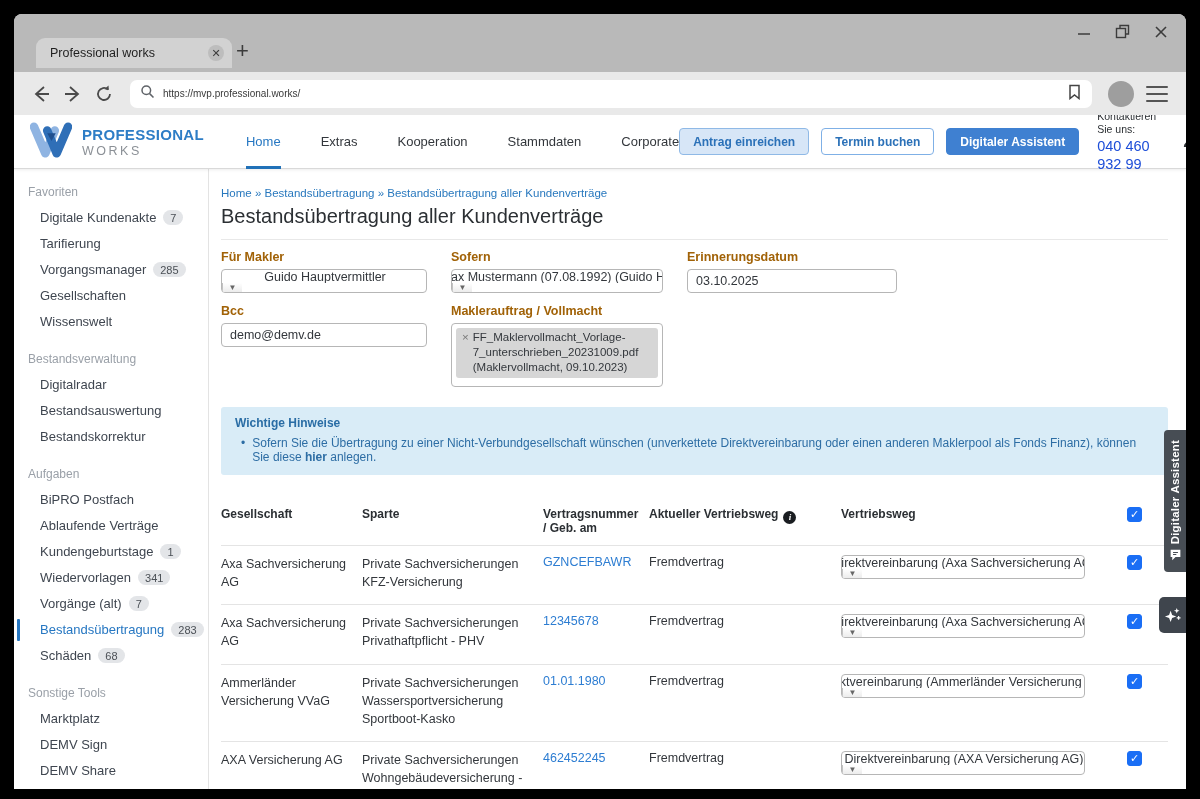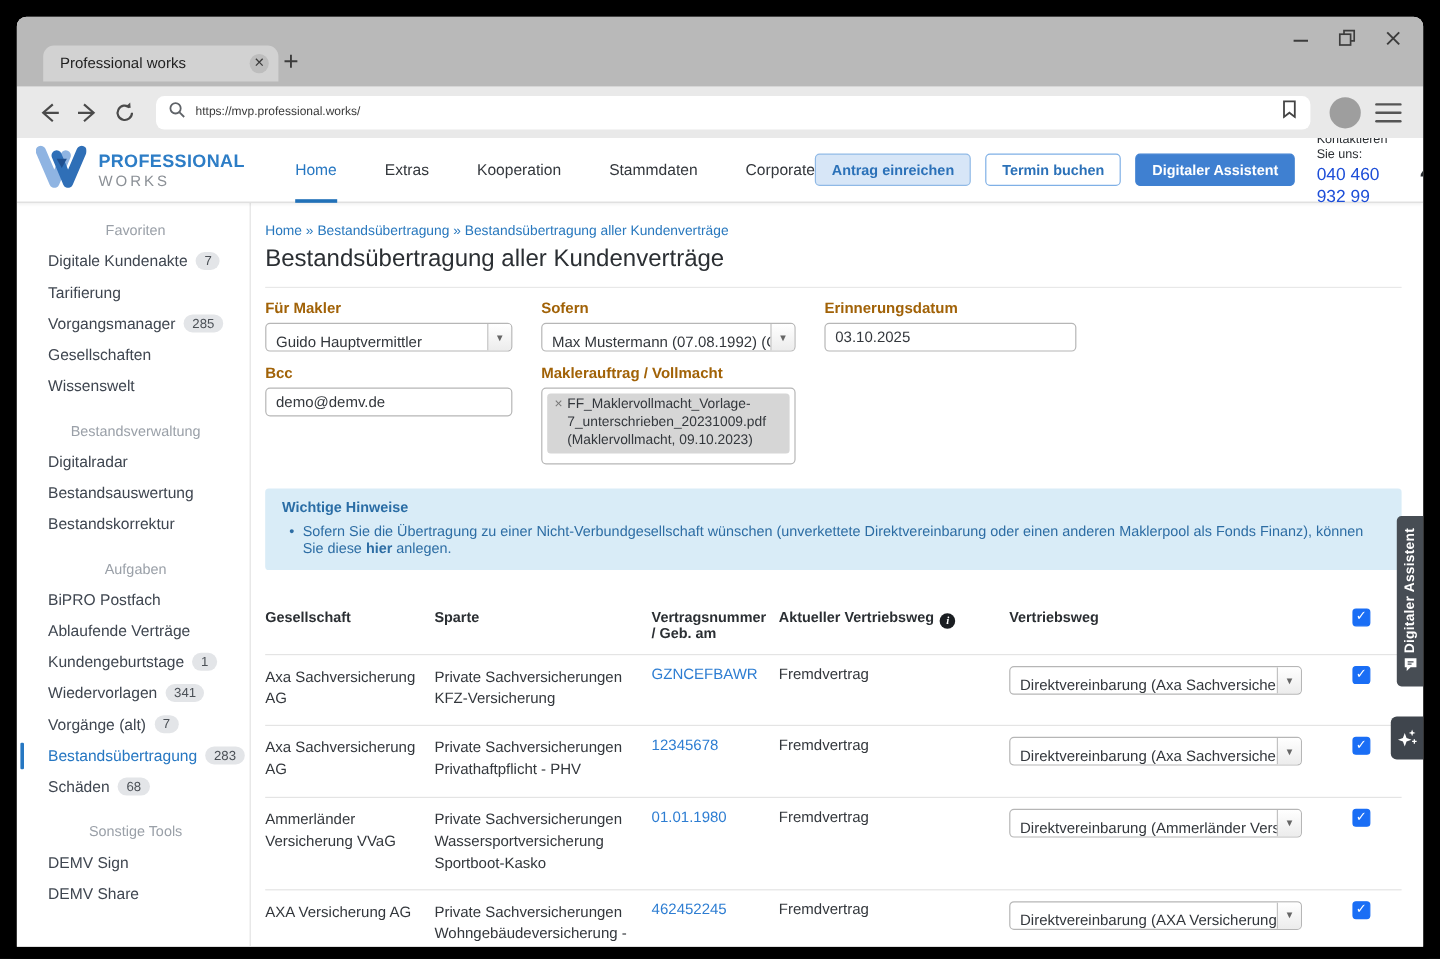--- a/index.html
+++ b/index.html
@@ -42,40 +42,40 @@
   .btn-solid { background:#3f80d1; border:1px solid #3f80d1; color:#fff; }
   .contact { margin-left:6px; line-height:1.25; }
   .contact .c1 { font-size:10.5px; color:#2b2f33; }
   .contact .c2 { font-size:14.5px; color:#1d4ed8; margin-top:1px; }
   .usermenu { display:flex; align-items:center; gap:5px; margin-left:14px; font-size:13px; color:#2b2f33; }
 
   .app-body { flex:1; display:flex; overflow:hidden; }
 
   
   .sidebar { width:195px; flex:none; border-right:1px solid #e3e3e3; padding-top:10px; overflow:hidden; }
-  .side-section { margin-top:13px;text-align:center; }
+  .side-section { margin-top:13px; }
   .side-section:first-child { margin-top:2px; }
   .side-title { font-size:12px; color:#9aa0a8; padding:4px 10px 4px 14px; margin-bottom:2px; }
   .side-item { position:relative; font-size:13px; color:#3f4650; padding:5px 10px 6px 26px; display:flex; align-items:center; }
   .side-item.active { color:#2677c2; }
   .side-item .bar { position:absolute; left:3px; top:2px; bottom:2px; width:3px; background:#2677c2; border-radius:1px; }
   .badge { margin-left:7px; background:#e3e5e8; color:#4b5056; font-size:11px; padding:1.5px 7px; border-radius:9px; }
 
   
   .content { flex:1; padding:18px 18px 0 12px; overflow:hidden; position:relative; }
   .breadcrumb { font-size:11.5px; color:#2878be; }
   .breadcrumb a { color:#2878be; text-decoration:none; }
   .page-title { font-size:20px; color:#2b2f33; margin-top:6px; font-weight:normal; }
   .hr { border:none; border-top:1px solid #e8e8e8; margin:11px 0 0; }
 
   .form { margin-top:10px; display:grid; grid-template-columns:206px 212px 210px; column-gap:24px; row-gap:11px; }
   .field label { display:block; font-size:12.5px; font-weight:bold; color:#a16207; margin-bottom:5px; }
   .input, .select { height:24px; border:1px solid #b6b6b6; border-radius:4px; background:#fff; font-size:12.5px; color:#33373c; width:100%; }
   .input { padding:0 8px; font-family:"Liberation Sans","DejaVu Sans",sans-serif; }
-  .select { display:flex; align-items:flex-end; overflow:hidden; }
+  .select { display:flex; align-items:center; overflow:hidden;flex-direction:column; }
   .select .sel-text { flex:1; padding:0 6px 0 8px; white-space:nowrap; overflow:hidden; }
   .sel-caret { width:20px; align-self:stretch; border-left:1px solid #c2c2c2; background:linear-gradient(#fff,#ececec); display:flex; align-items:center; justify-content:center; font-size:8px; color:#666; flex:none; }
   .multibox { border:1px solid #b6b6b6; border-radius:4px; height:64px; padding:4px; background:#fff; }
   .chip { background:#d6d6d6; border-radius:3px; padding:2px 6px 3px; font-size:11.5px; color:#33373c; line-height:1.3; display:flex; gap:4px; overflow-wrap:anywhere; }
   .chip-x { color:#777; flex:none; }
 
   .notice { margin-top:20px; background:#d9ecf7; border-radius:3px; padding:9px 14px 11px; }
   .notice-title { font-size:12px; font-weight:bold; color:#2a6da5; }
   .notice-item { margin-top:6px; font-size:12px; color:#2d6da4; display:flex; }
   .bullet { margin:0 7px 0 6px; }
@@ -272,20 +272,23 @@
                 <span class="badge">283</span>
               </div>
             <div class="side-item">
                 <span>Schäden</span>
                 <span class="badge">68</span>
               </div>
           </div>
           <div class="side-section">
             <div class="side-title">Sonstige Tools</div>
             <div class="side-item">
+                <span>Marktplatz</span>
+              </div>
+            <div class="side-item">
                 <span>DEMV Sign</span>
               </div>
             <div class="side-item">
                 <span>DEMV Share</span>
               </div>
             <div class="side-item"></div>
 
           </div>
         </div>
 

